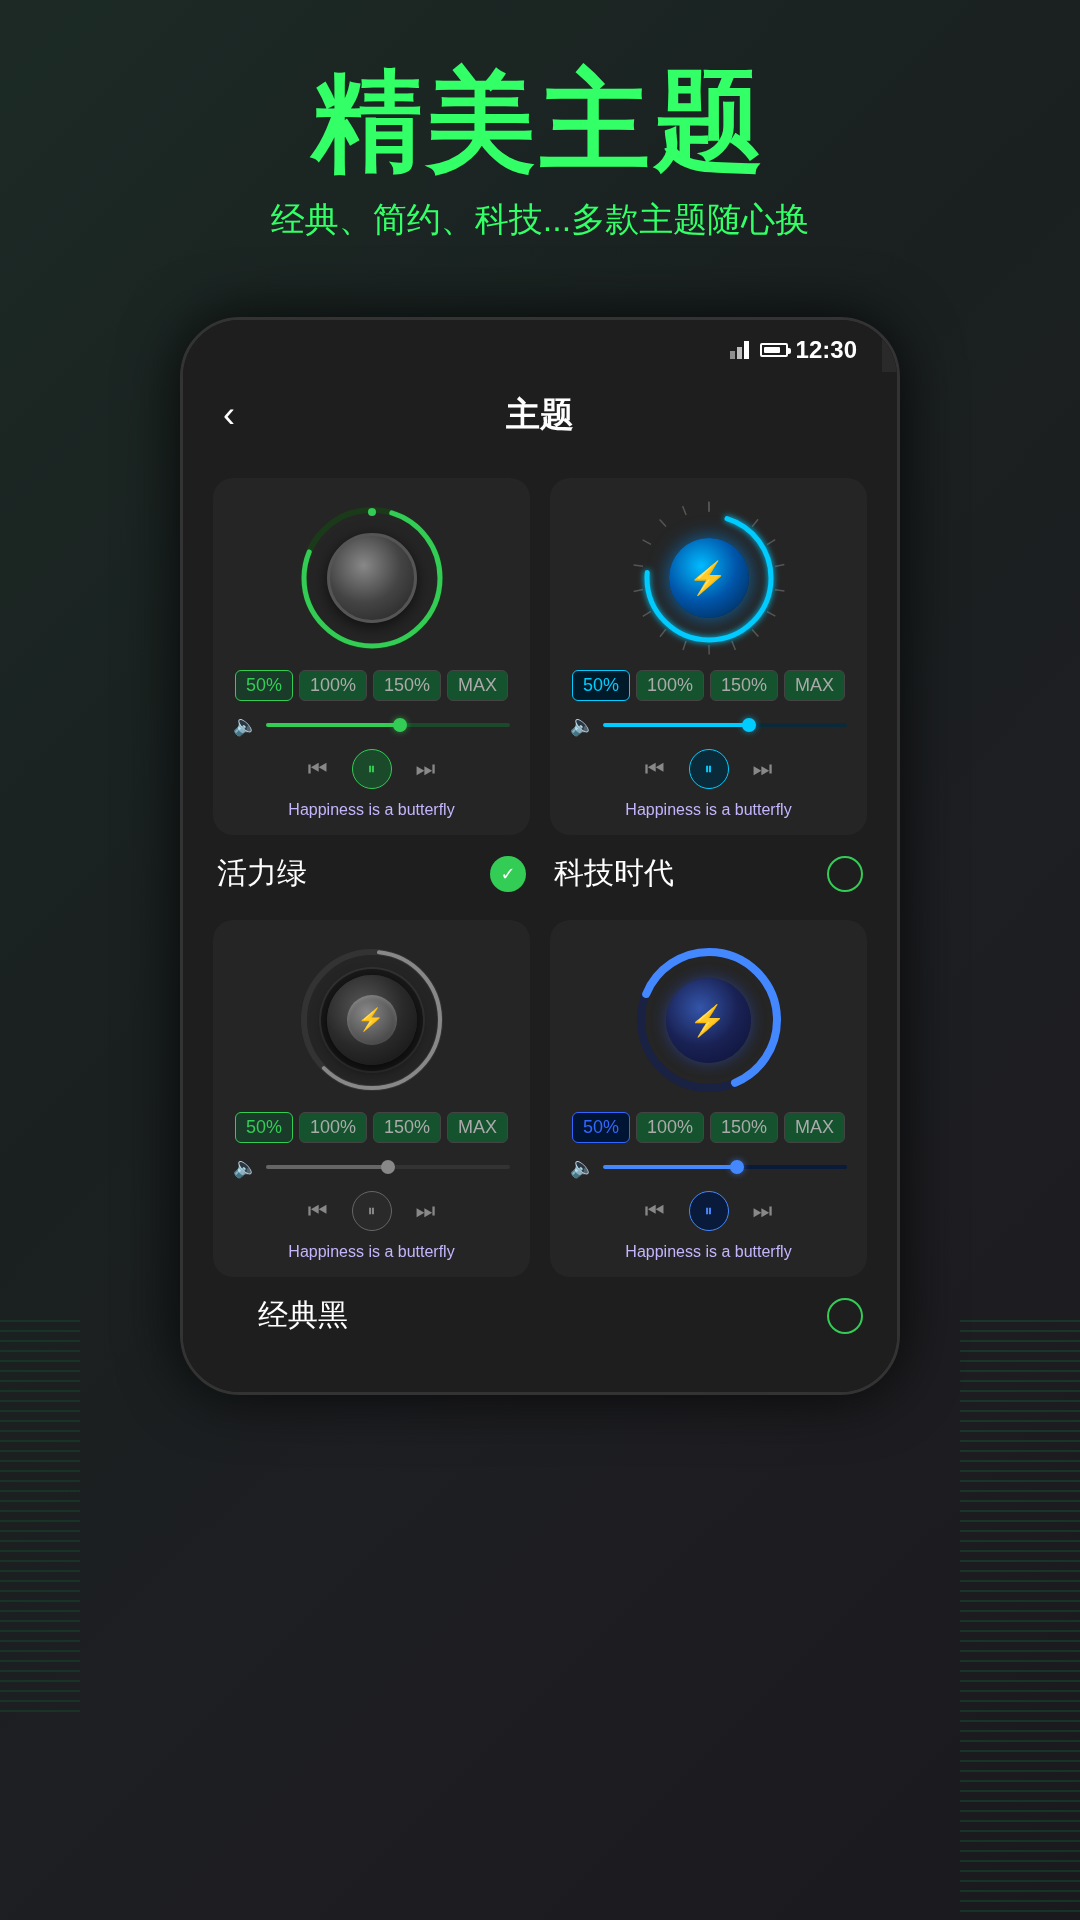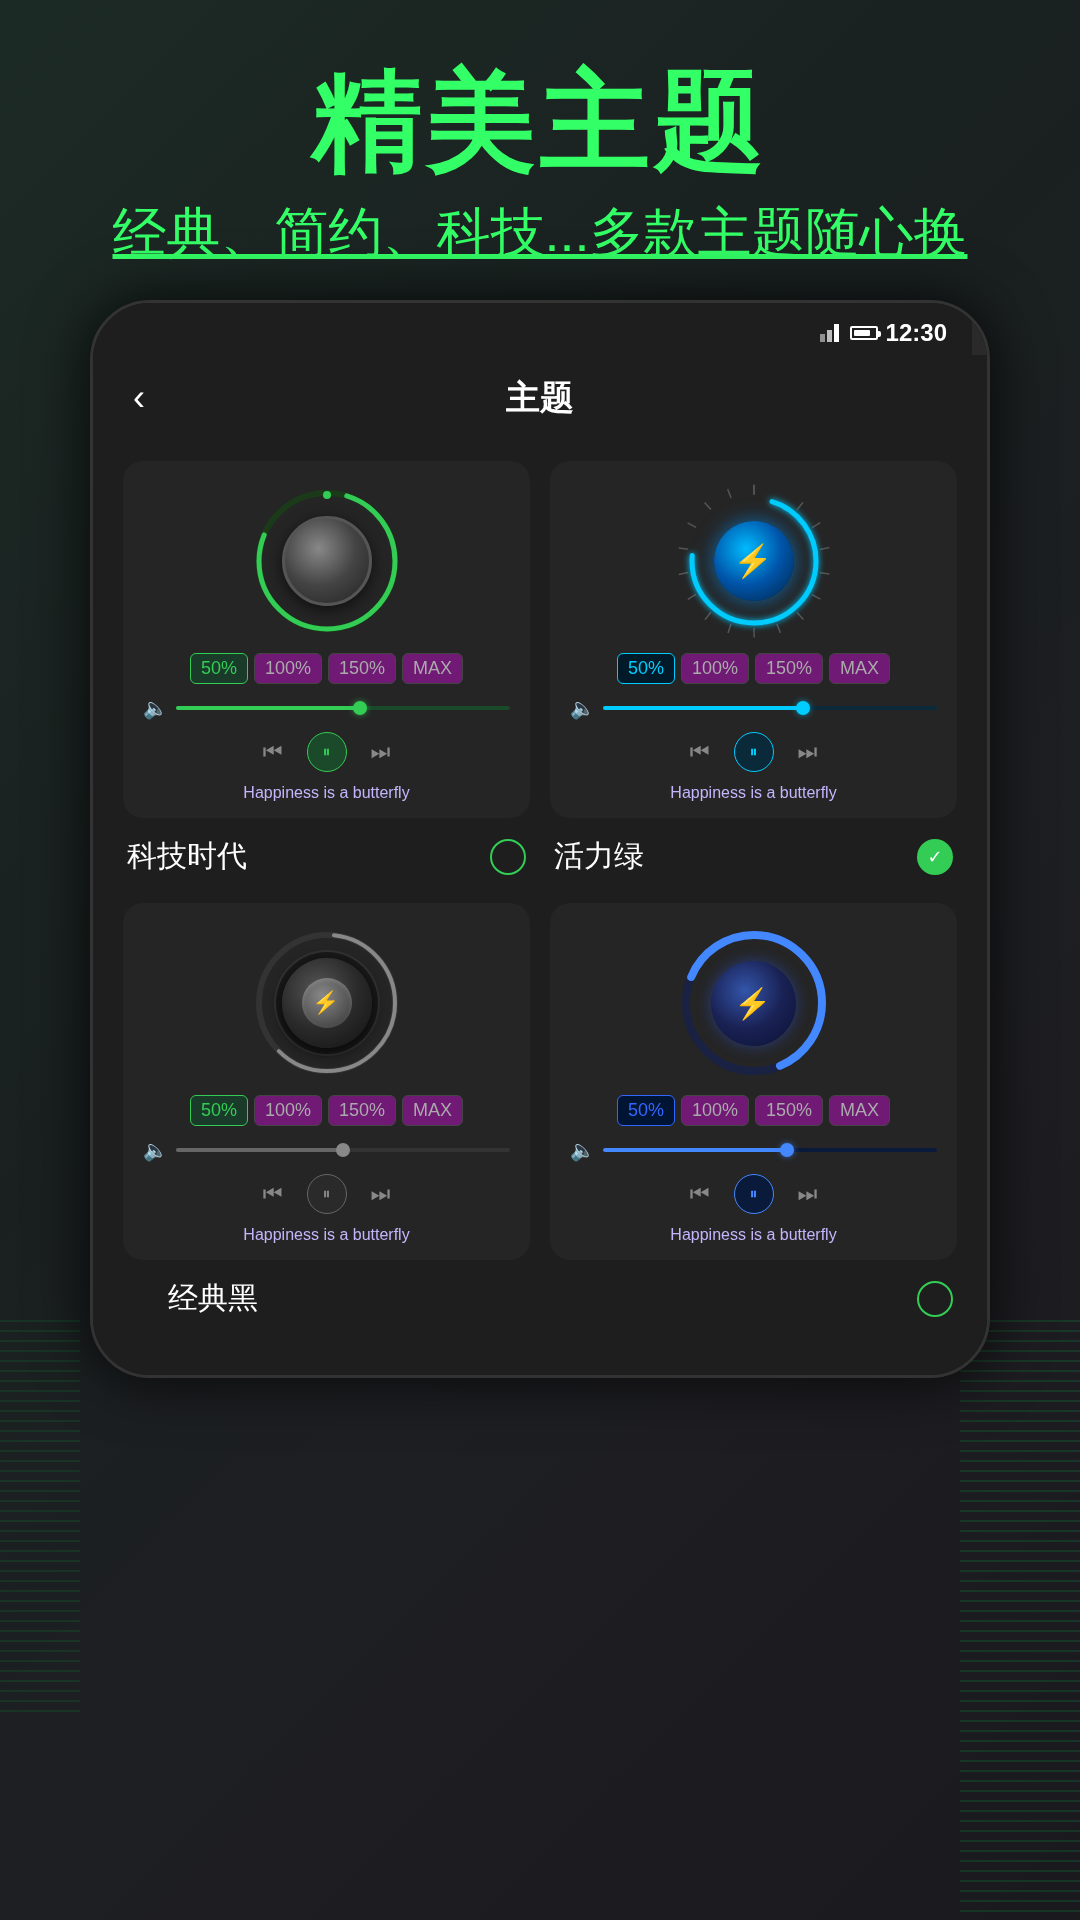--- a/index.html
+++ b/index.html
@@ -65,32 +65,31 @@
     .main-title {
       font-size: 110px;
       font-weight: 900;
       color: #33ff66;
       text-align: center;
       line-height: 1.1;
       letter-spacing: 4px;
     }
 
     .sub-title {
-      font-size: 54px;
+      font-size: 34px;
       color: #33ff66;
       text-align: center;
       margin-top: 16px;
-      margin-bottom: 30px;
+      margin-bottom: 74px;
       font-weight: 400;
-      text-decoration: underline;
     }
 
     
     .phone-mockup {
-      width: 900px;
+      width: 720px;
       background: #1e1e1e;
       border-radius: 60px;
       padding: 0;
       overflow: hidden;
       border: 3px solid #333;
       box-shadow: 0 0 60px rgba(0,0,0,0.8);
       position: relative;
     }
 
     
@@ -243,21 +242,21 @@
       display: flex;
       gap: 6px;
       flex-wrap: nowrap;
       border-radius: 13px;
     }
 
     .pct-btn {
       padding: 4px 10px;
       border-radius: 6px;
       border: 1px solid #444;
-      background: #701a75;
+      background: #14532d;
       color: #aaa;
       font-size: 18px;
       cursor: pointer;
     }
 
     .pct-btn.active-green {
       background: #1a3a2a;
       border-color: #33cc55;
       color: #33cc55;
     }
@@ -705,26 +704,26 @@
             <div class="play-pause-cyan">⏸</div>
             <span class="transport-btn">⏭</span>
           </div>
           <span class="song-title">Happiness is a butterfly</span>
         </div>
 
       </div>
 
       <div style="display:flex; gap:20px; padding: 8px 0 16px;">
         <div class="theme-label-row" style="flex:1;">
+          <span class="theme-name">活力绿</span>
+          <div class="radio-selected">✓</div>
+        </div>
+        <div class="theme-label-row" style="flex:1;">
           <span class="theme-name">科技时代</span>
           <div class="radio-unselected"></div>
-        </div>
-        <div class="theme-label-row" style="flex:1;">
-          <span class="theme-name">活力绿</span>
-          <div class="radio-selected">✓</div>
         </div>
       </div>
 
       <div class="themes-grid">
 
         <div class="theme-card">
           <div class="knob-area">
             <svg class="svg-knob" viewBox="0 0 160 160">
               <circle cx="80" cy="80" r="68" fill="none" stroke="#333" stroke-width="6"></circle>
               <circle cx="80" cy="80" r="68" fill="none" stroke="#888" stroke-width="4" stroke-dasharray="240 167" stroke-dashoffset="80" stroke-linecap="round"></circle>

